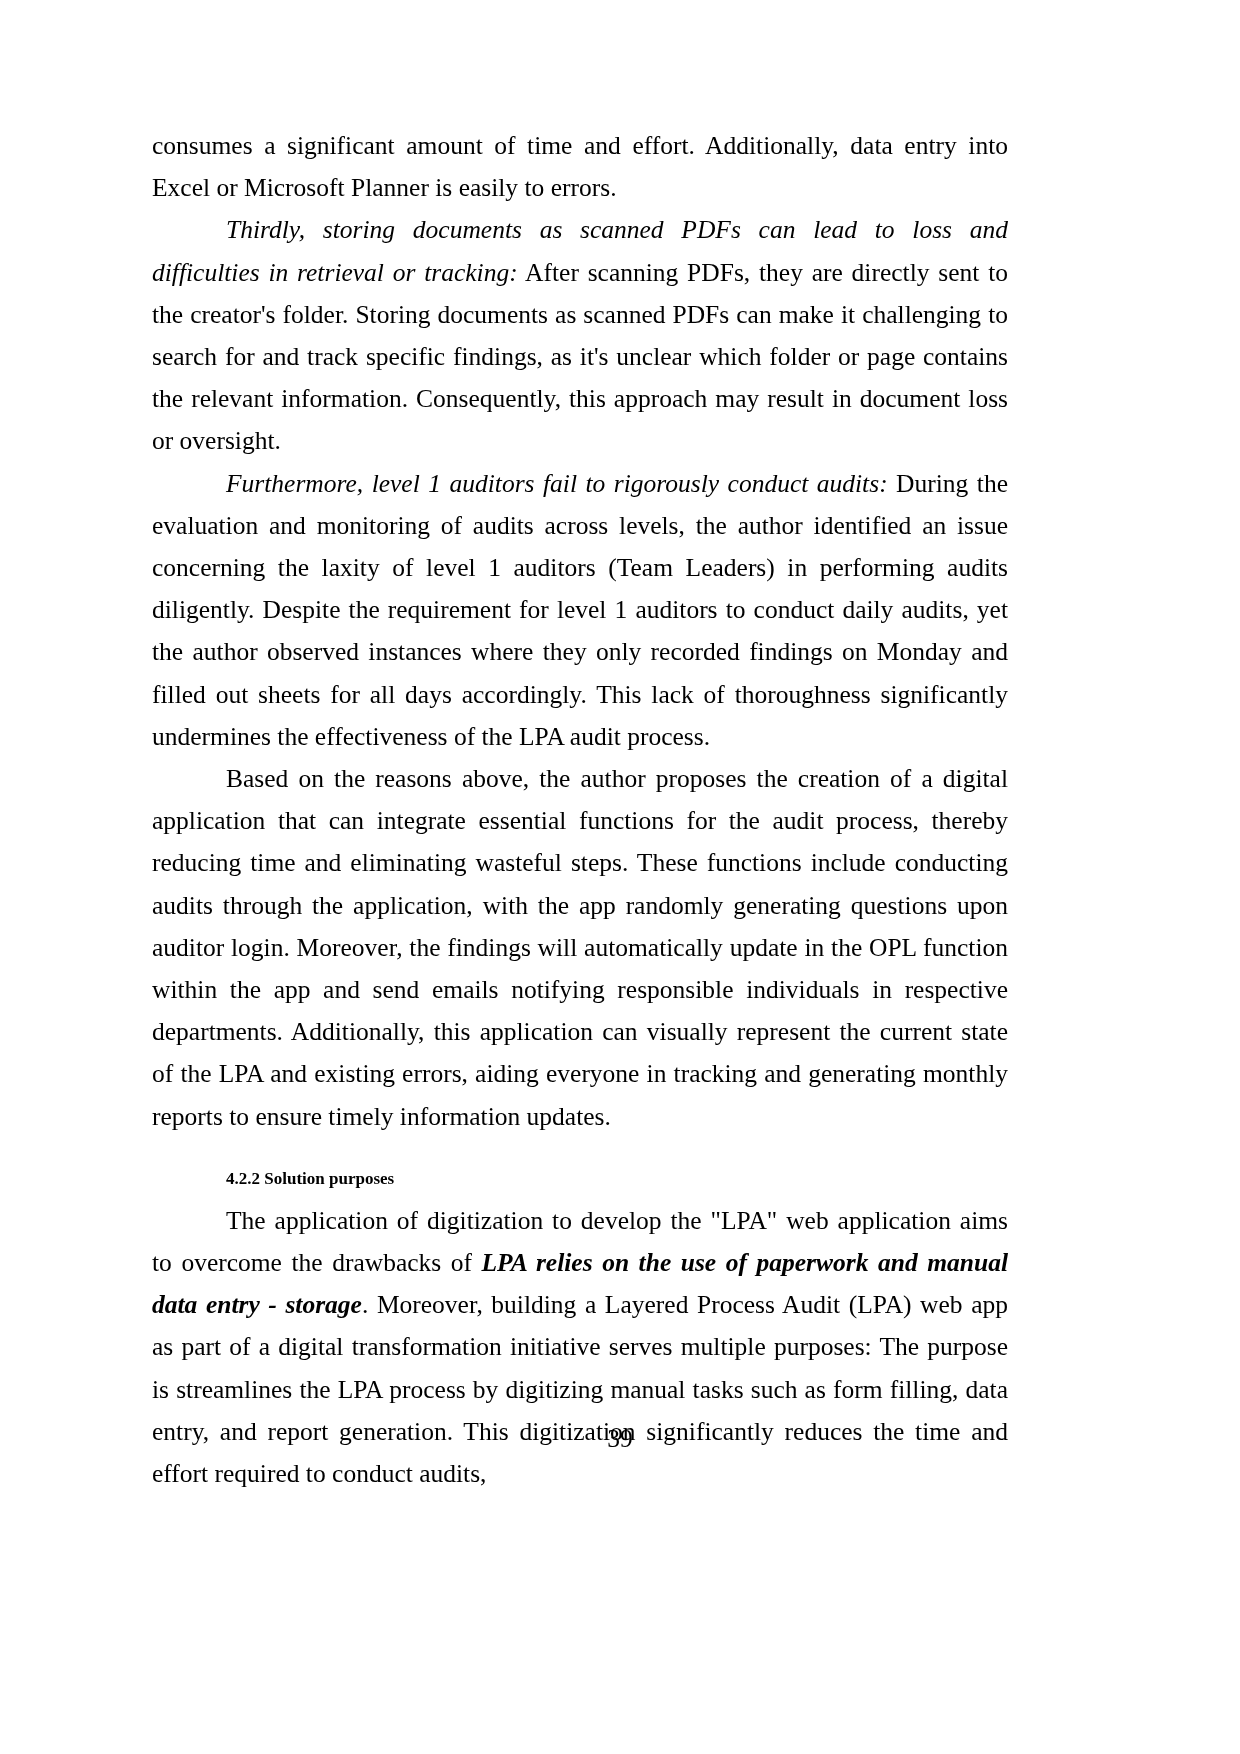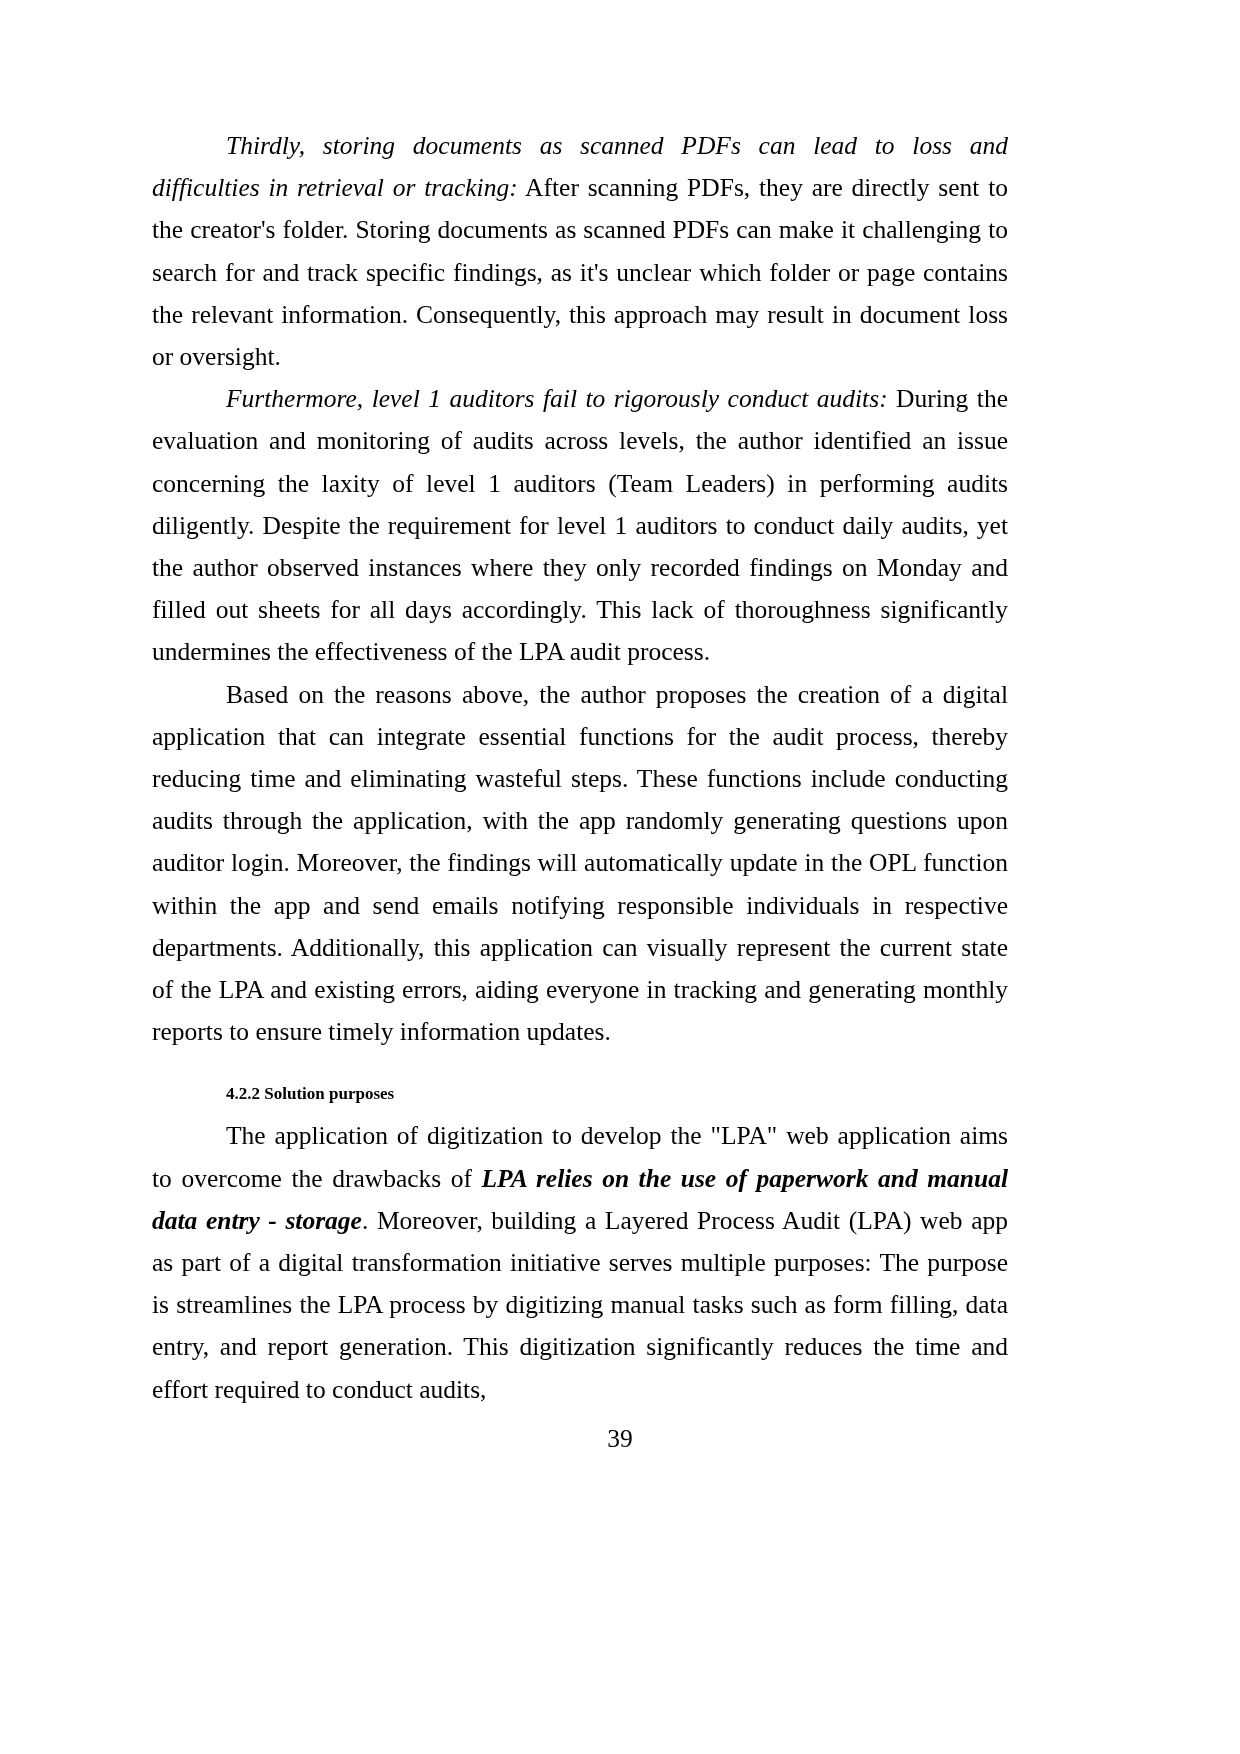--- a/index.html
+++ b/index.html
@@ -66,20 +66,21 @@
     font-size: 25.5px;
     font-family: "Liberation Serif", "DejaVu Serif", serif;
   }
 </style>
 </head>
 <body>
 
 <div class="page">
   <div class="content">
 
+    <p class="body-par no-indent"><span>consumes a significant amount of time and effort. Additionally, data entry into Excel or Microsoft Planner is easily to errors.</span></p>
 
     <p class="body-par gap-par"><span class="ital">Thirdly, storing documents as scanned PDFs can lead to loss and difficulties in retrieval or tracking:</span><span> After scanning PDFs, they are directly sent to the creator's folder. Storing documents as scanned PDFs can make it challenging to search for and track specific findings, as it's unclear which folder or page contains the relevant information. Consequently, this approach may result in document loss or oversight.</span></p>
 
     <p class="body-par gap-par"><span class="ital">Furthermore, level 1 auditors fail to rigorously conduct audits:</span><span> During the evaluation and monitoring of audits across levels, the author identified an issue concerning the laxity of level 1 auditors (Team Leaders) in performing audits diligently. Despite the requirement for level 1 auditors to conduct daily audits, yet the author observed instances where they only recorded findings on Monday and filled out sheets for all days accordingly. This lack of thoroughness significantly undermines the effectiveness of the LPA audit process.</span></p>
 
     <p class="body-par gap-par"><span>Based on the reasons above, the author proposes the creation of a digital application that can integrate essential functions for the audit process, thereby reducing time and eliminating wasteful steps. These functions include conducting audits through the application, with the app randomly generating questions upon auditor login. Moreover, the findings will automatically update in the OPL function within the app and send emails notifying responsible individuals in respective departments. Additionally, this application can visually represent the current state of the LPA and existing errors, aiding everyone in tracking and generating monthly reports to ensure timely information updates.</span></p>
 
     <h3 class="section-heading">4.2.2 Solution purposes</h3>
 
     <p class="body-par"><span>The application of digitization to develop the "LPA" web application aims to overcome the drawbacks of </span><span class="bolditalic">LPA relies on the use of paperwork and manual data entry - storage</span><span>. Moreover, building a Layered Process Audit (LPA) web app as part of a digital transformation initiative serves multiple purposes: The purpose is streamlines the LPA process by digitizing manual tasks such as form filling, data entry, and report generation. This digitization significantly reduces the time and effort required to conduct audits,</span></p>

